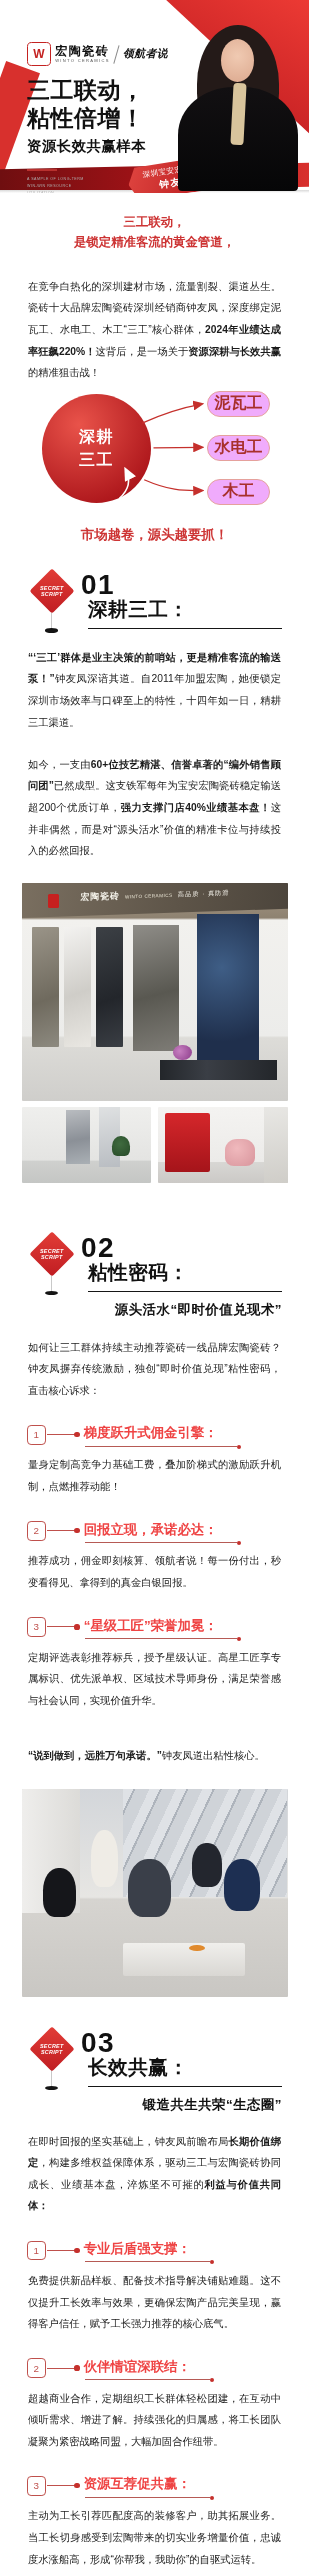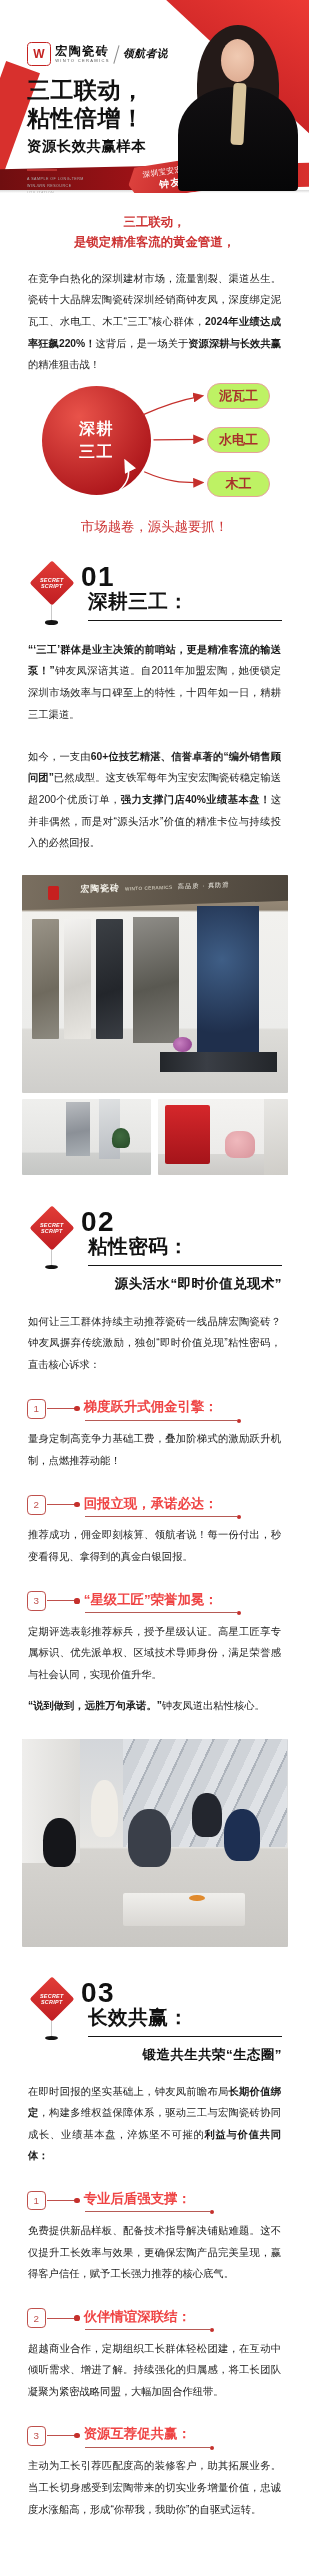--- a/index.html
+++ b/index.html
@@ -43,37 +43,37 @@
   .ribbon{position:absolute;left:128px;top:161px;z-index:5;transform:rotate(-8deg);
     background:linear-gradient(115deg,#e04540,#b5181c);color:#fff;padding:4.6px 10.3px 5.2px 15.5px;
     clip-path:polygon(0 52%,9% 4%,100% 0,95% 100%,9% 96%);text-align:center;border-radius:2.1px;}
   .ribbon-l1{font-size:7.5px;letter-spacing:0.5px;display:block;}
   .ribbon-l2{font-size:9.8px;font-weight:900;letter-spacing:1.5px;display:block;margin-top:1.5px;}
 
   
   .hl{color:#cd3434;text-align:center;font-weight:900;font-size:12.4px;line-height:1.62;}
   .hl-top{margin-top:18.5px;}
   .para{width:253px;margin:0 auto;font-size:10.3px;line-height:2.1;text-align:justify;color:#1b1b1b;}
-  .mt-intro{margin-top:16px;}
+  .mt-intro{margin-top:24px;}
 
   
   .diagram{position:relative;height:127px;margin-top:7.2px;}
   .dg-circle{position:absolute;left:42px;top:3.1px;width:109px;height:109px;border-radius:50%;
     background:radial-gradient(circle at 34% 28%,#e9534a,#ad161b 78%);color:#fff;display:flex;
     align-items:center;justify-content:center;text-align:center;font-size:16px;font-weight:900;
     line-height:1.4;letter-spacing:1.5px;white-space:pre-line;}
   .dg-pill{position:absolute;left:207px;width:61px;height:24px;border:1px solid #e5a19c;border-radius:13.4px;
-    background:#bef264;color:#a8302c;font-weight:700;font-size:13px;display:flex;align-items:center;justify-content:center;}
+    background:#f0abfc;color:#a8302c;font-weight:700;font-size:16px;display:flex;align-items:center;justify-content:center;}
   .dg-p0{top:0;}.dg-p1{top:44px;}.dg-p2{top:88px;}
   .dg-svg{position:absolute;left:0;top:0;pointer-events:none;}
-  .slogan{color:#cd3434;text-align:center;font-weight:400;font-size:13.4px;margin-top:8.2px;}
+  .slogan{color:#cd3434;text-align:center;font-weight:700;font-size:13.4px;margin-top:8.2px;}
 
   
   .sec{position:relative;margin-left:27px;margin-right:27px;}
-  .sec-m1{margin-top:25px;}.sec-m2{margin-top:31px;}.sec-m3{margin-top:30px;}
+  .sec-m1{margin-top:25px;}.sec-m2{margin-top:49px;}.sec-m3{margin-top:30px;}
   .badge-wrap{position:absolute;left:0;top:2.1px;width:49px;text-align:center;}
   .badge{width:32px;height:32px;margin:4.1px auto 0;background:linear-gradient(135deg,#e23d37,#c01d22);
     transform:rotate(45deg);border-radius:2.6px;display:flex;align-items:center;justify-content:center;}
   .badge-txt{transform:rotate(-45deg);color:#fff;font-size:5.4px;font-weight:900;font-style:italic;
     line-height:1.15;white-space:pre-line;letter-spacing:0.3px;}
   .badge-pole{width:1.5px;height:15.5px;background:#c9c9c9;margin:5.7px auto 0;}
   .badge-base{width:13.4px;height:4.1px;background:#141414;border-radius:50%;margin:0 auto;}
   .sec-num{position:absolute;left:54px;top:0;font-size:28px;font-weight:900;letter-spacing:1.5px;color:#111;}
   .sec-title{margin-left:61px;padding-top:27px;font-size:19.6px;font-weight:900;color:#111;
     border-bottom:1.5px solid #161616;padding-bottom:5.2px;letter-spacing:0.5px;}
@@ -284,21 +284,21 @@
   </div>
   <p class="para ibody"><span>推荐成功，佣金即刻核算、领航者说！每一份付出，秒变看得见、拿得到的真金白银回报。</span></p>
 
   <div class="item-head">
     <span class="inum">3</span>
     <span class="iline"></span>
     <span class="ihead">“星级工匠”荣誉加冕：</span>
   </div>
   <p class="para ibody"><span>定期评选表彰推荐标兵，授予星级认证。高星工匠享专属标识、优先派单权、区域技术导师身份，满足荣誉感与社会认同，实现价值升华。</span></p>
 
-  <p class="para" style="margin-top:10px;"><b>“说到做到，远胜万句承诺。”</b><span>钟友凤道出粘性核心。</span></p>
+  <p class="para" style="margin-top:34px;"><b>“说到做到，远胜万句承诺。”</b><span>钟友凤道出粘性核心。</span></p>
 
   <div class="photo photo-full2">
     <div class="p2-marble"></div>
     <div class="p2-cab"></div>
     <div class="fig f1"></div>
     <div class="fig f2"></div>
     <div class="fig f3"></div>
     <div class="fig f4"></div>
     <div class="fig f5"></div>
     <div class="p2-table"></div>

